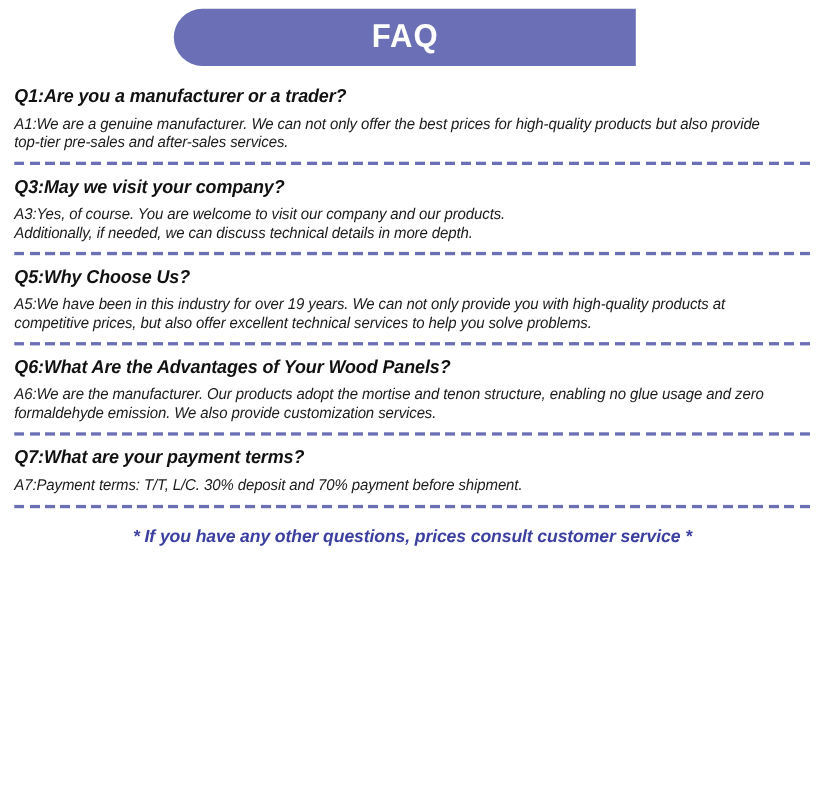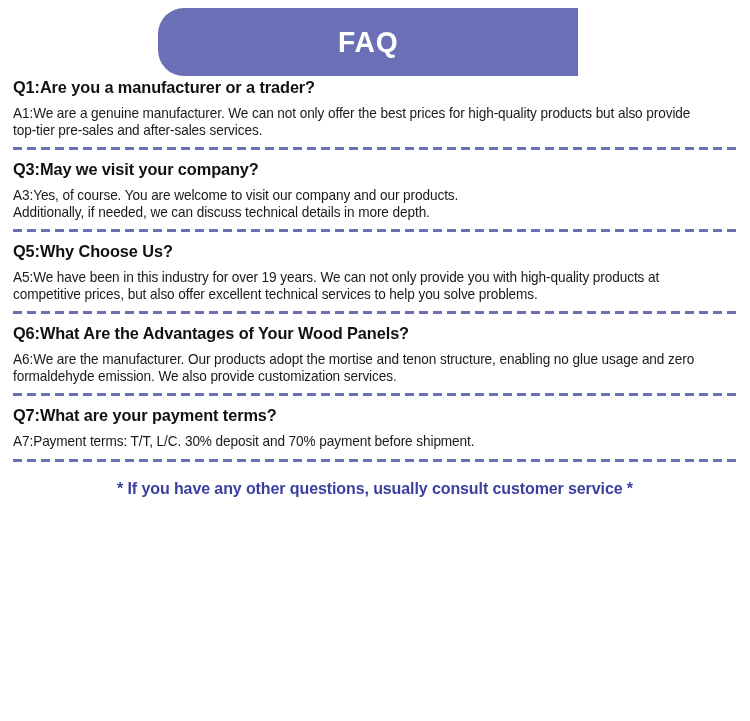--- a/index.html
+++ b/index.html
@@ -25,21 +25,21 @@
   
   .banner-row {
     position: relative;
     height: 68px;
   }
   .faq-banner {
     position: absolute;
     left: 158px;
     top: 8px;
     width: 420px;
-    height: 68px;
+    height: 52px;
     background: #6b6fb5;
     border-top-left-radius: 26px;
     border-bottom-left-radius: 26px;
     border-top-right-radius: 0;
     border-bottom-right-radius: 0;
     display: flex;
     align-items: center;
     justify-content: center;
   }
   .faq-banner-text {
@@ -47,20 +47,21 @@
     font-size: 30px;
     font-weight: bold;
     letter-spacing: 1px;
     font-family: "Liberation Sans", "DejaVu Sans", sans-serif;
     transform: scaleX(0.94);
   }
 
   
   .faq-list {
     padding: 0 13px 0 13px;
+    font-style: italic;
   }
   .faq-item {
     padding-top: 9px;
   }
   .faq-q {
     font-size: 17px;
     font-weight: bold;
     color: #111111;
     line-height: 21px;
     letter-spacing: -0.1px;
@@ -141,16 +142,16 @@
       <div class="faq-a">A6:We are the manufacturer. Our products adopt the mortise and tenon structure, enabling no glue usage and zero formaldehyde emission. We also provide customization services.</div>
       <div class="divider"></div>
     </div>
 
     <div class="faq-item">
       <div class="faq-q">Q7:What are your payment terms?</div>
       <div class="faq-a">A7:Payment terms: T/T, L/C. 30% deposit and 70% payment before shipment.</div>
       <div class="divider"></div>
     </div>
 
-    <div class="footer-note">* If you have any other questions, usually consult customer service *</div>
+    <div class="footer-note">* If you have any other questions, prices consult customer service *</div>
 
   </div>
 </div>
 
 </body></html>

